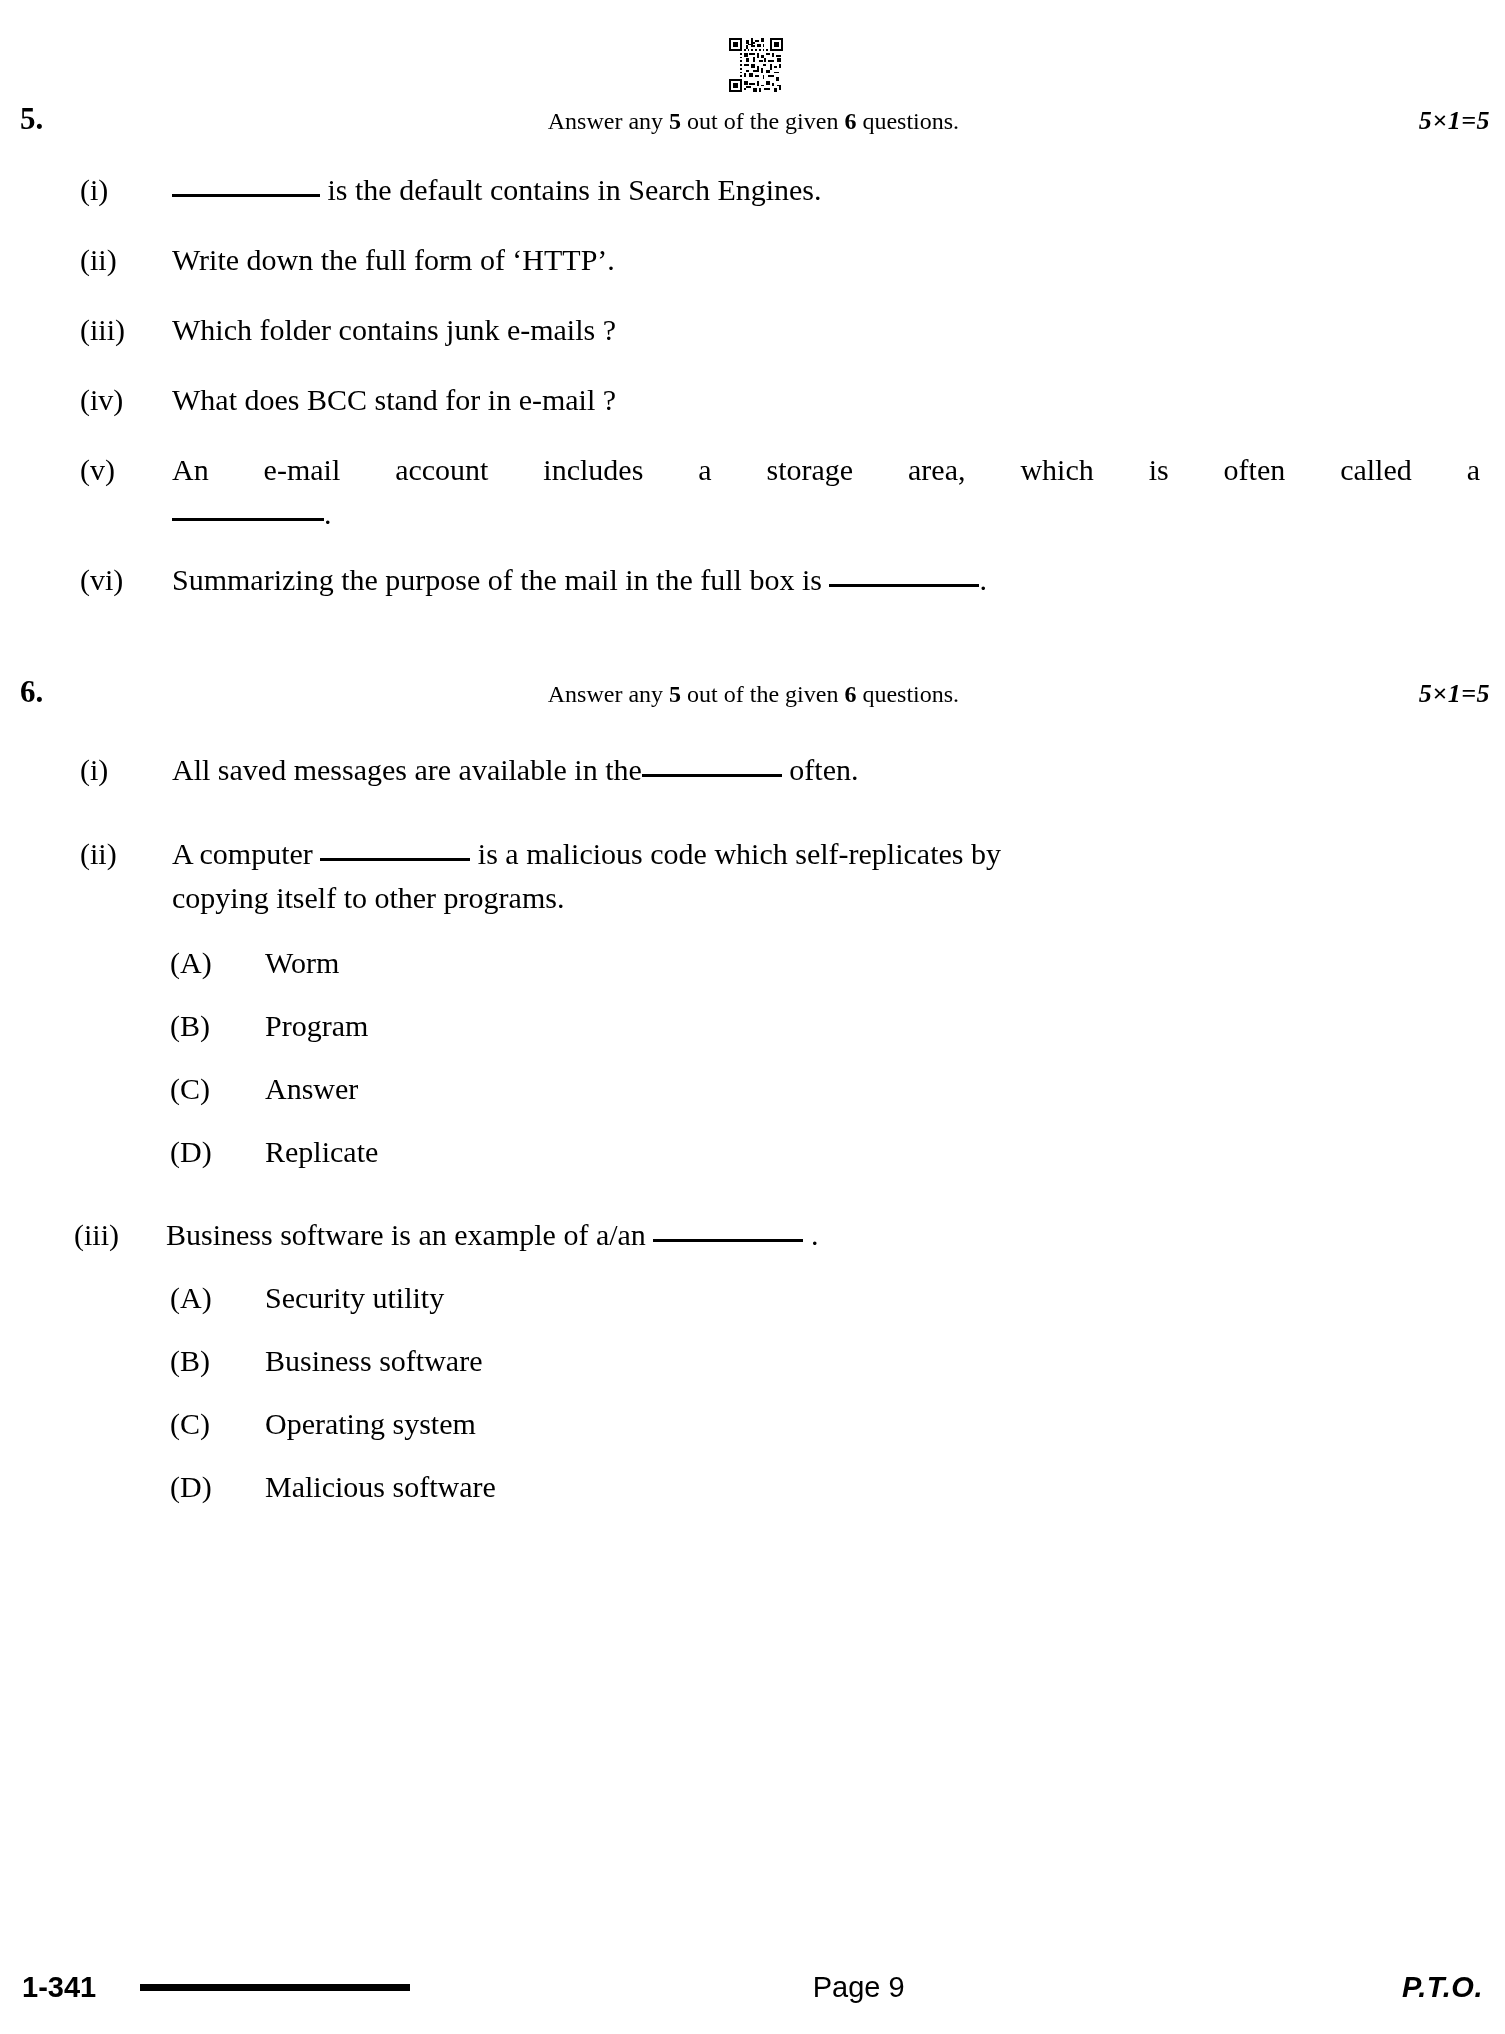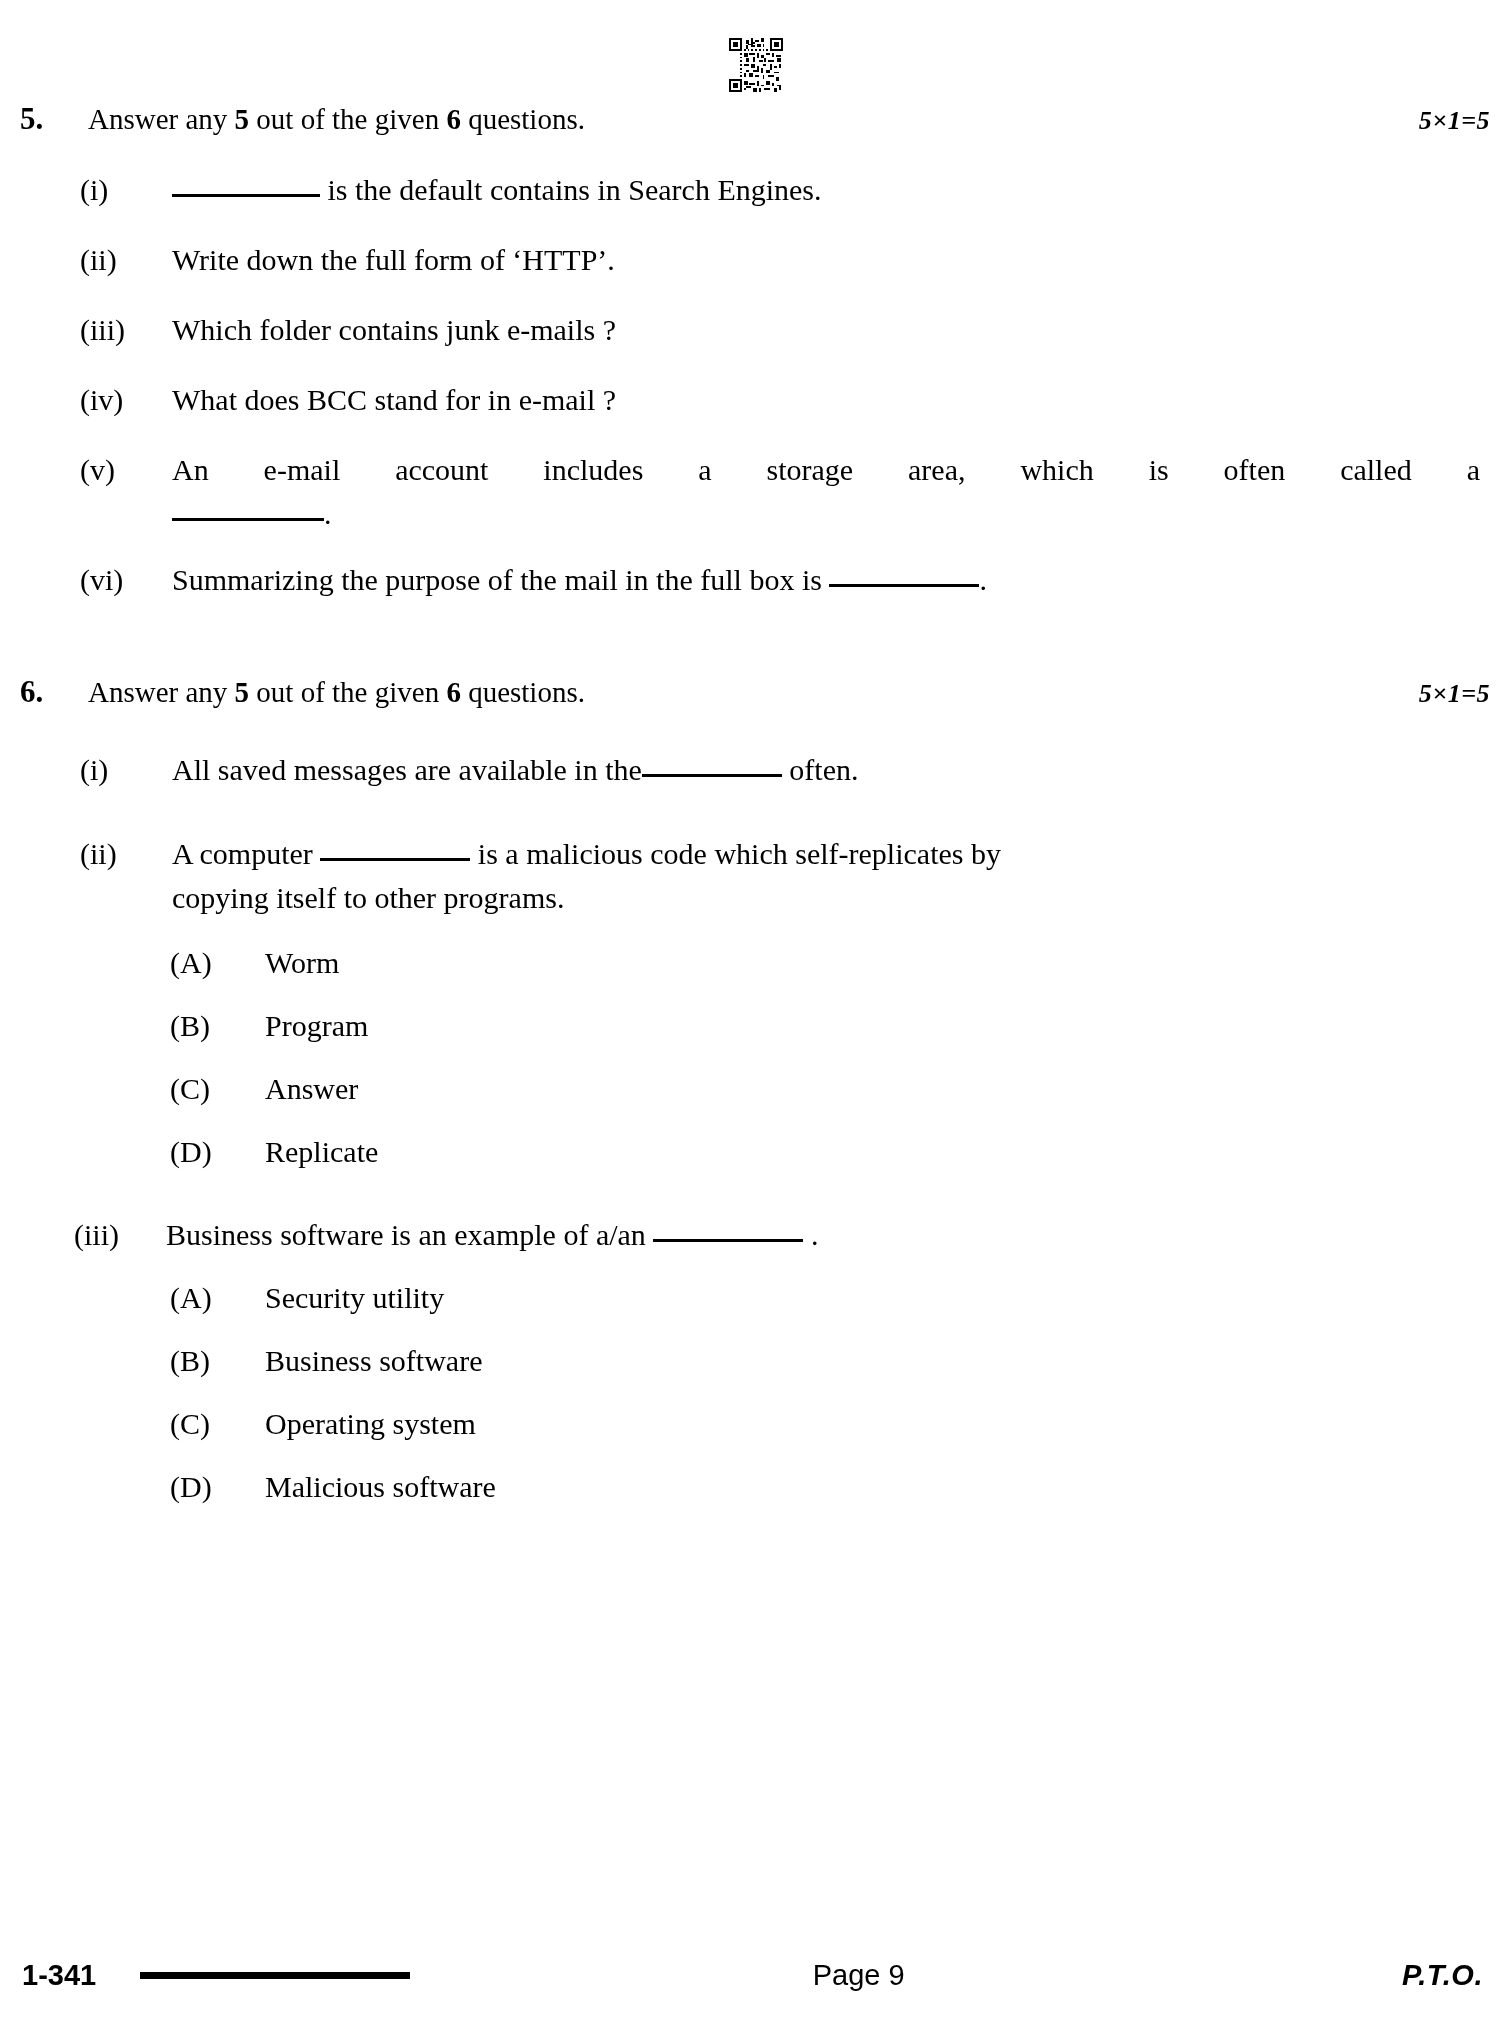--- a/index.html
+++ b/index.html
@@ -43,23 +43,24 @@
   }
   .qnum {
     font-weight: bold;
     font-size: 31px;
     width: 68px;
     flex: 0 0 68px;
     line-height: 1.25;
   }
   .qhead-text {
     flex: 1 1 auto;
-    font-size: 29px;
+    font-size: 24px;
     line-height: 1.25;
     white-space: nowrap;
+    text-align: center;
   }
   .qhead-text b { font-weight: bold; }
   .marks {
     flex: 0 0 auto;
     font-size: 26px;
     font-style: italic;
     font-weight: bold;
     text-align: right;
     white-space: nowrap;
     letter-spacing: 0.5px;
@@ -123,21 +124,21 @@
   .cont {
     padding-left: 172px;
     font-size: 30px;
     line-height: 1.45;
   }
 
   
   .footer {
     position: absolute;
     left: 0;
-    bottom: 36px;
+    bottom: 24px;
     width: 1505px;
     height: 46px;
     display: flex;
     align-items: center;
     padding: 0 22px;
     box-sizing: border-box;
   }
   .footer-code {
     font-family: "Liberation Sans", "DejaVu Sans", sans-serif;
     font-size: 29px;

